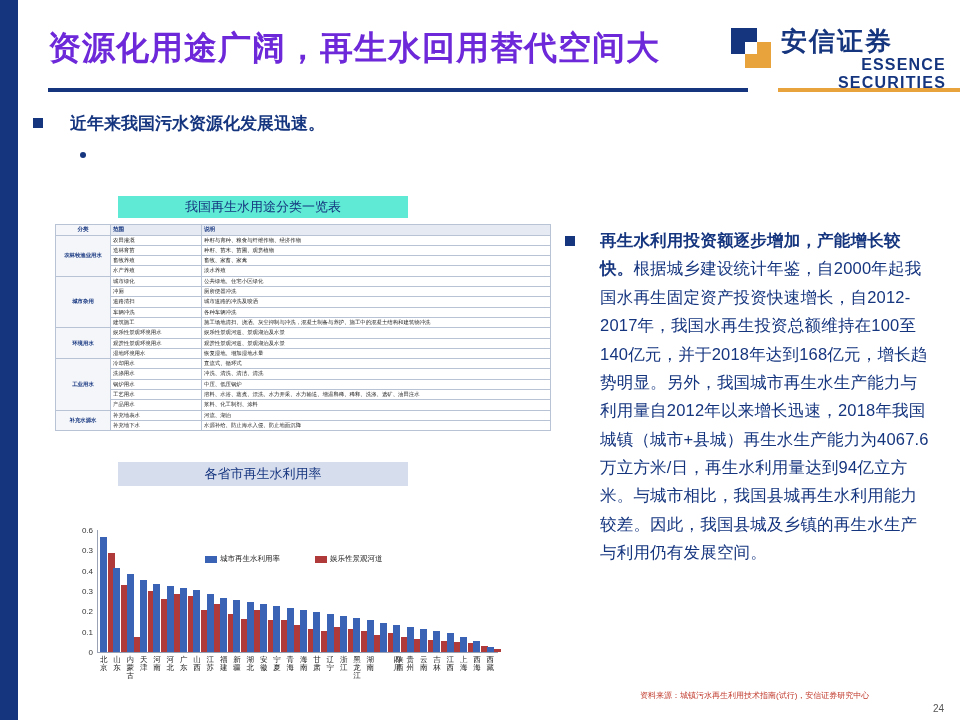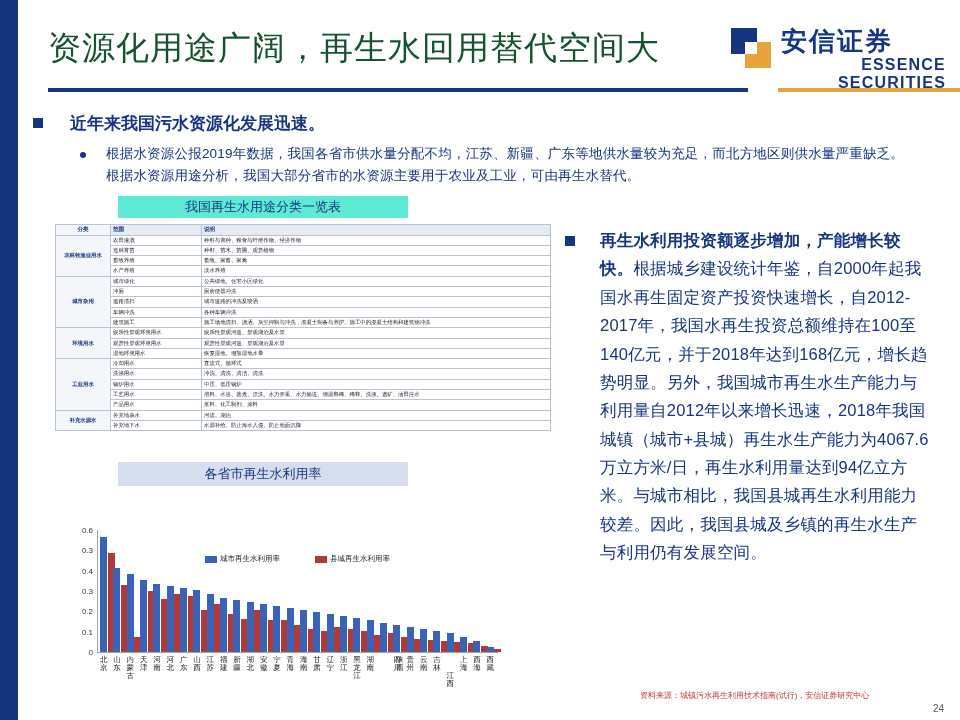--- a/index.html
+++ b/index.html
@@ -10,21 +10,21 @@
     position:relative;
     overflow:hidden;
   }
   .slide{position:absolute;inset:0;background:#fff;}
   
   .left-bar{position:absolute;left:0;top:0;width:18px;height:720px;background:#15357f;}
   
   .header{position:absolute;left:18px;top:0;width:942px;height:96px;}
   .title{
     position:absolute;left:30px;top:26px;
-    font-size:33px;font-weight:normal;color:#14532d;
+    font-size:33px;font-weight:bold;color:#6d28d9;
     letter-spacing:1px;white-space:nowrap;
   }
   .hr-navy{position:absolute;left:30px;top:88px;width:700px;height:4px;background:#15357f;}
   .hr-gold{position:absolute;left:760px;top:88px;width:185px;height:4px;background:#e8a33d;}
   
   .logo{position:absolute;right:14px;top:26px;width:215px;height:52px;}
   .logo-mark{position:absolute;left:0;top:2px;width:40px;height:40px;}
   .logo-mark .sq{position:absolute;left:0;top:0;width:26px;height:26px;background:#15357f;}
   .logo-mark .sq2{position:absolute;left:14px;top:14px;width:26px;height:26px;background:#e8a33d;}
   .logo-mark .cut{position:absolute;left:14px;top:14px;width:12px;height:12px;background:#fff;}
@@ -108,21 +108,20 @@
       </div>
       <div class="logo-cn">安信证券</div>
       <div class="logo-en">ESSENCE SECURITIES</div>
     </div>
   </div>
 
   <div class="b1"></div>
   <div class="b1-text">近年来我国污水资源化发展迅速。</div>
 
   <div class="b2"></div>
-  <div class="b2-text">根据水资源公报2019年数据，我国各省市供水量分配不均，江苏、新疆、广东等地供水量较为充足，而北方地区则供水量严重缺乏。根据水资源用途分析，我国大部分省市的水资源主要用于农业及工业，可由再生水替代。</div>
 
   <div class="tbl-caption">我国再生水用途分类一览表</div>
   <table class="tbl">
     <thead>
         <tr>
       <th class="c0">分类</th>
       <th class="c1">范围</th>
       <th class="c2">说明</th>
     </tr>
       </thead>
@@ -365,28 +364,28 @@
         <div class="xl" style="left: 213.333px; width: 13.3333px;">甘肃</div>
         <div class="xl" style="left: 226.667px; width: 13.3333px;">辽宁</div>
         <div class="xl" style="left: 240px; width: 13.3333px;">浙江</div>
         <div class="xl" style="left: 253.333px; width: 13.3333px;">黑龙江</div>
         <div class="xl" style="left: 266.667px; width: 13.3333px;">湖南</div>
         <div class="xl" style="left: 296px; width: 13.3333px;">陕西</div>
         <div class="xl" style="left: 293.333px; width: 13.3333px;">四川</div>
         <div class="xl" style="left: 306.667px; width: 13.3333px;">贵州</div>
         <div class="xl" style="left: 320px; width: 13.3333px;">云南</div>
         <div class="xl" style="left: 333.333px; width: 13.3333px;">吉林</div>
-        <div class="xl" style="left: 346.667px; width: 13.3333px; margin-top: 16px;">江西</div>
+        <div class="xl" style="left: 346.667px; width: 13.3333px;">江西</div>
         <div class="xl" style="left: 360px; width: 13.3333px;">上海</div>
         <div class="xl" style="left: 373.333px; width: 13.3333px;">西海</div>
         <div class="xl" style="left: 386.667px; width: 13.3333px;">西藏</div>
       </div>
     <div class="legend">
       <div class="l1"><span class="sw" style="background:#3b63b5"></span><span>城市再生水利用率</span></div>
-      <div class="l2"><span class="sw" style="background:#b03a3a"></span><span>县城再生水利用率</span></div>
+      <div class="l2"><span class="sw" style="background:#b03a3a"></span><span>娱乐性景观河道</span></div>
     </div>
   </div>
 
   <div class="r-bullet"></div>
   <div class="r-text"><b>再生水利用投资额逐步增加，产能增长较快。</b>根据城乡建设统计年鉴，自2000年起我国水再生固定资产投资快速增长，自2012-2017年，我国水再生投资总额维持在100至140亿元，并于2018年达到168亿元，增长趋势明显。另外，我国城市再生水生产能力与利用量自2012年以来增长迅速，2018年我国城镇（城市+县城）再生水生产能力为4067.6万立方米/日，再生水利用量达到94亿立方米。与城市相比，我国县城再生水利用能力较差。因此，我国县城及乡镇的再生水生产与利用仍有发展空间。</div>
 
   <div class="source">资料来源：城镇污水再生利用技术指南(试行)，安信证券研究中心</div>
   <div class="page-no">24</div>
 </div>
 

